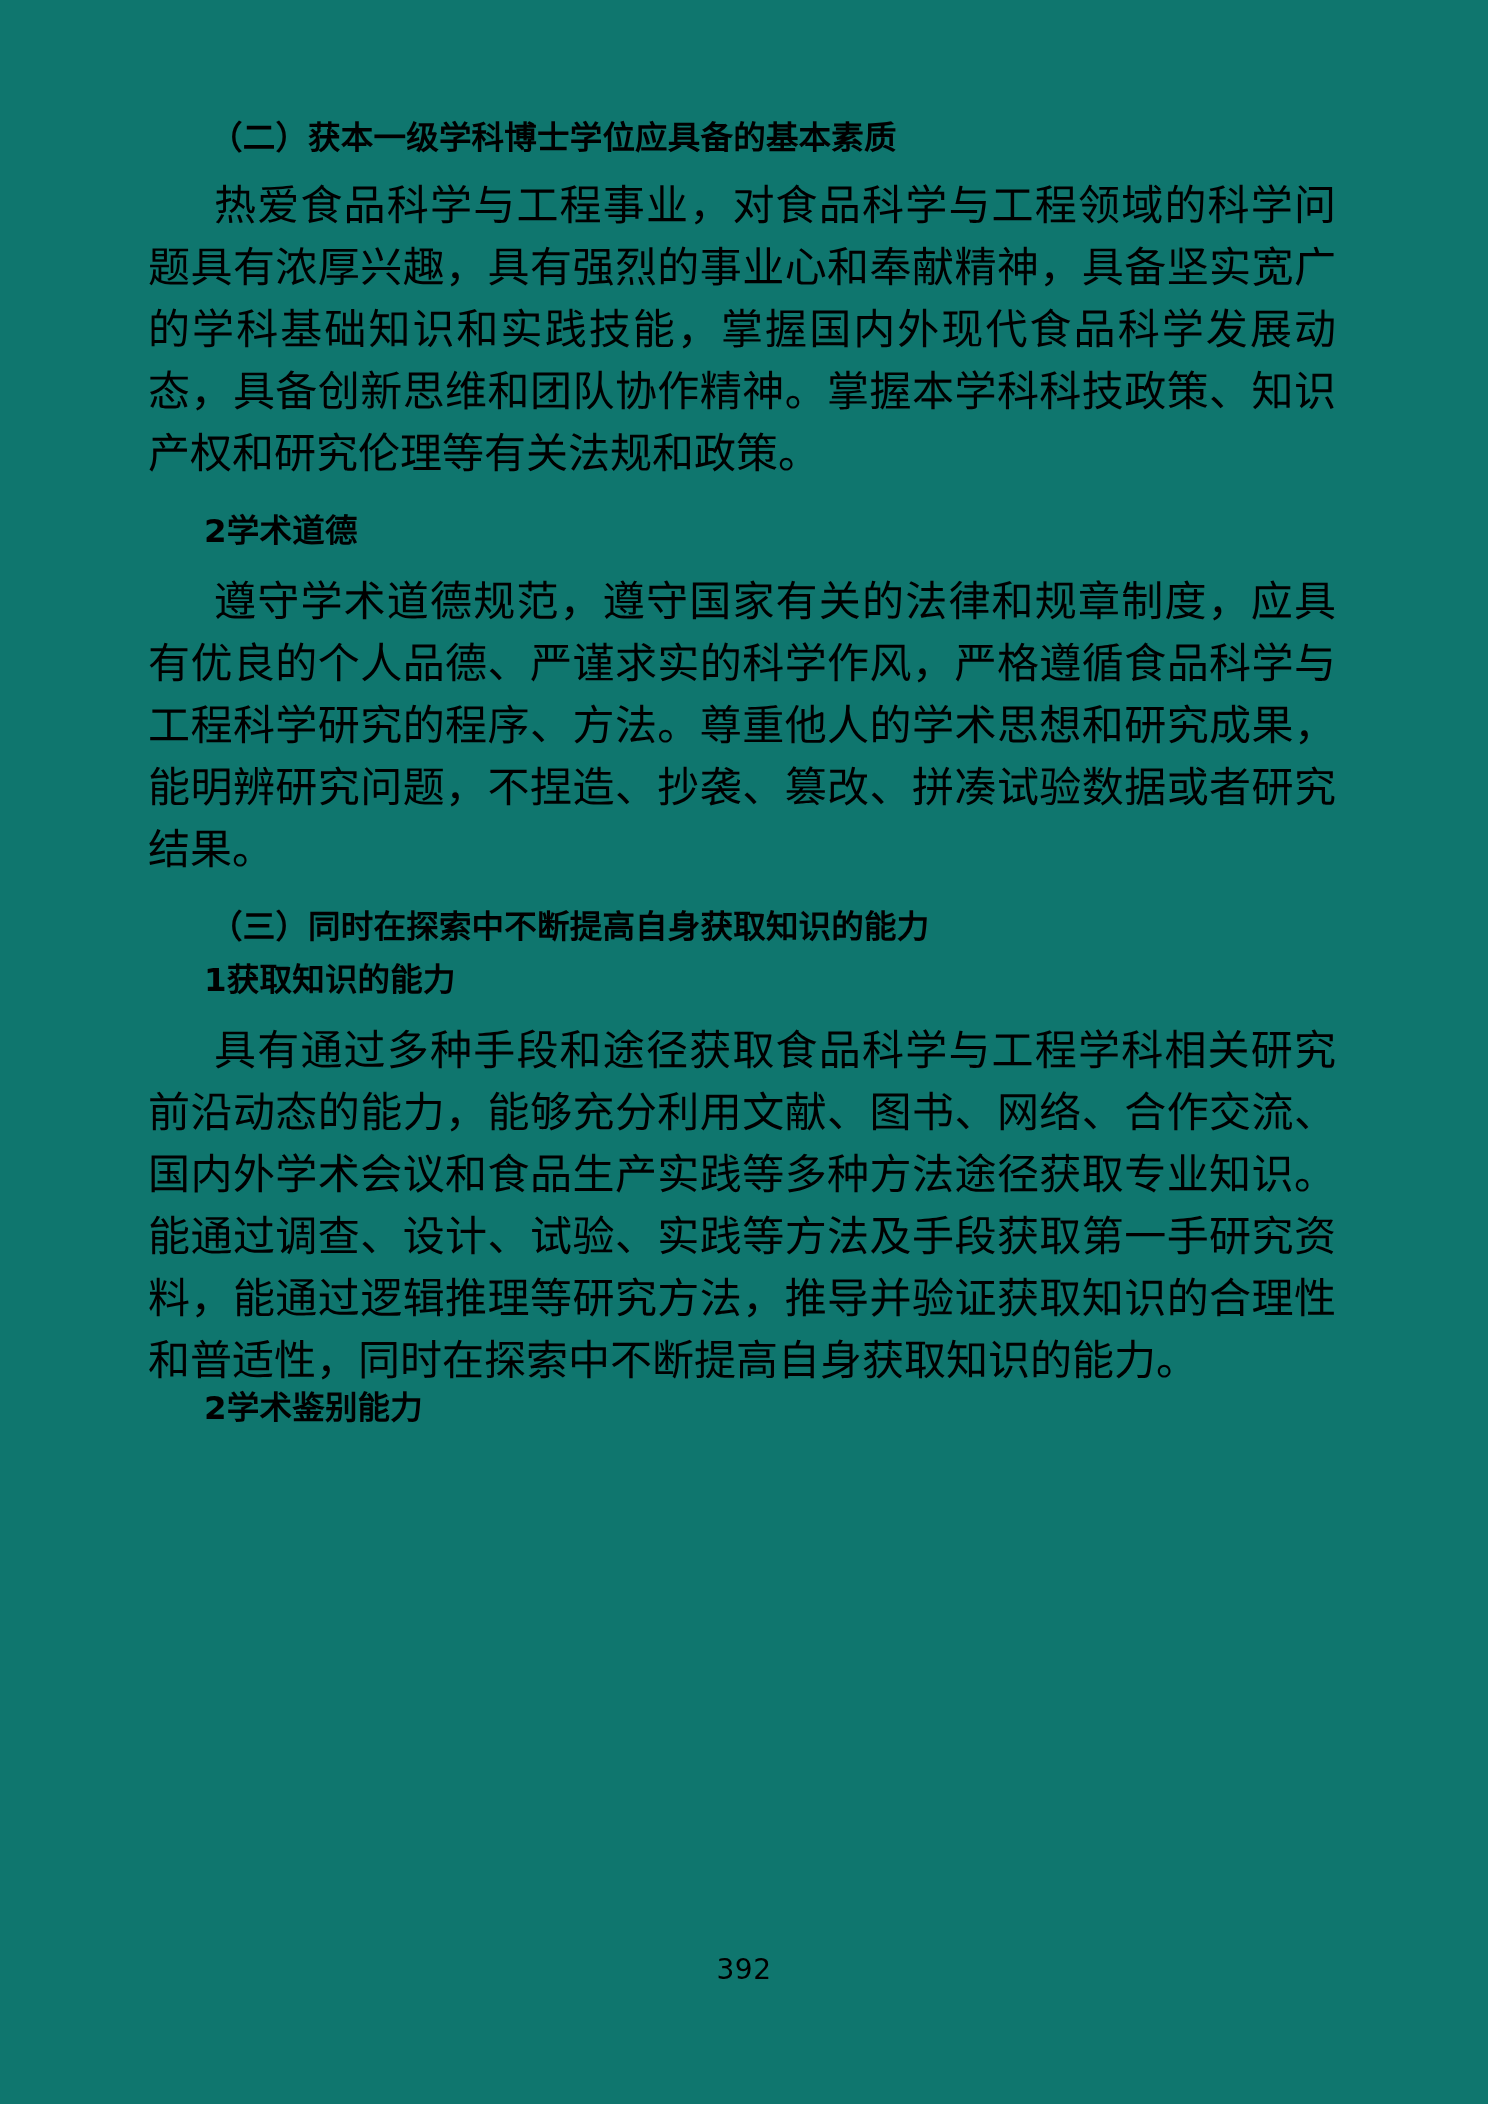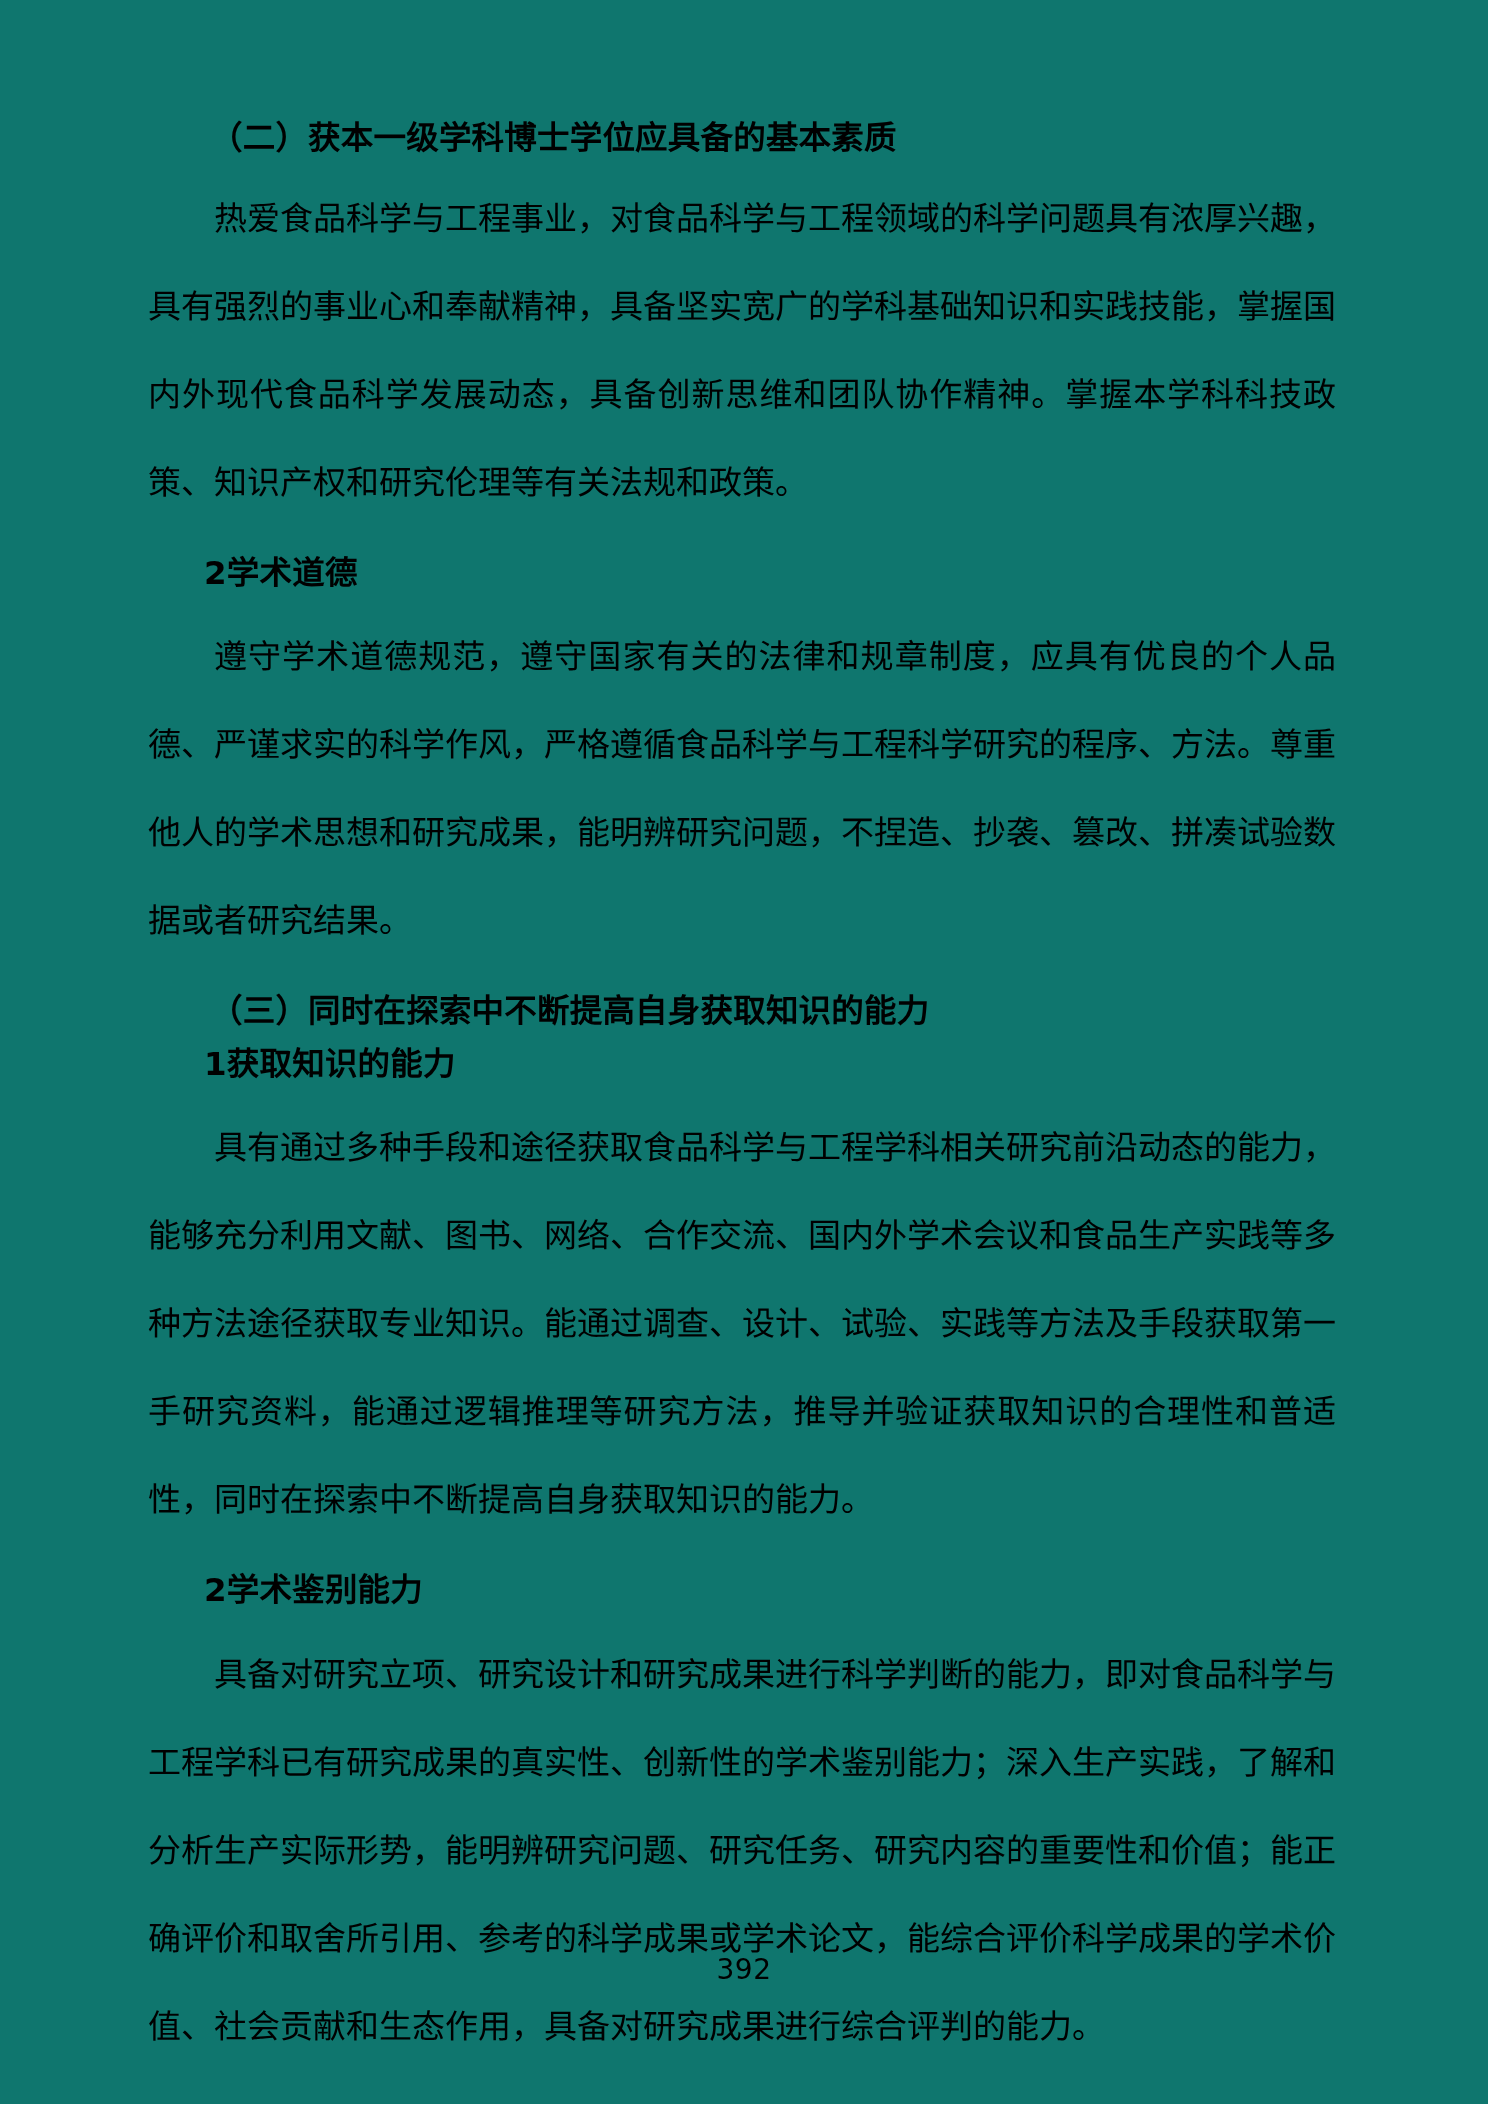--- a/index.html
+++ b/index.html
@@ -49,22 +49,22 @@
     padding-left: 56px;
   }
 
   .heading.level-a.tight {
     margin-bottom: 20px;
   }
 
   
   .para {
     font-family: "Liberation Serif", "DejaVu Serif", serif;
-    font-size: 33px;
-    line-height: 88px;
+    font-size: 42px;
+    line-height: 62px;
     text-align: justify;
     text-justify: inter-character;
     text-indent: 66px;
     margin: 0 4px 18px 0;
     color: #000000;
     word-break: break-all;
     letter-spacing: 0px;
   }
 
   .para:last-of-type {
@@ -103,18 +103,17 @@
     <p class="para gap-after">遵守学术道德规范，遵守国家有关的法律和规章制度，应具有优良的个人品德、严谨求实的科学作风，严格遵循食品科学与工程科学研究的程序、方法。尊重他人的学术思想和研究成果，能明辨研究问题，不捏造、抄袭、篡改、拼凑试验数据或者研究结果。</p>
 
     <h2 class="heading level-a tight">（三）同时在探索中不断提高自身获取知识的能力</h2>
 
     <h3 class="heading level-b">1获取知识的能力</h3>
 
     <p class="para gap-after">具有通过多种手段和途径获取食品科学与工程学科相关研究前沿动态的能力，能够充分利用文献、图书、网络、合作交流、国内外学术会议和食品生产实践等多种方法途径获取专业知识。能通过调查、设计、试验、实践等方法及手段获取第一手研究资料，能通过逻辑推理等研究方法，推导并验证获取知识的合理性和普适性，同时在探索中不断提高自身获取知识的能力。</p>
 
     <h3 class="heading level-b">2学术鉴别能力</h3>
 
-    <p class="para">具备对研究立项、研究设计和研究成果进行科学判断的能力，即对食品科学与工程学科已有研究成果的真实性、创新性的学术鉴别能力；深入生产实践，了解和分析生产实际形势，能明辨研究问题、研究任务、研究内容的重要性和价值；能正确评价和取舍所引用、参考的科学成果或学术论文，能综合评价科学成果的学术价值、社会贡献和生态作用，具备对研究成果进行综合评判的能力。</p>
 
   </div>
 
   <div class="page-number">392</div>
 </div>
 
 </body></html>

